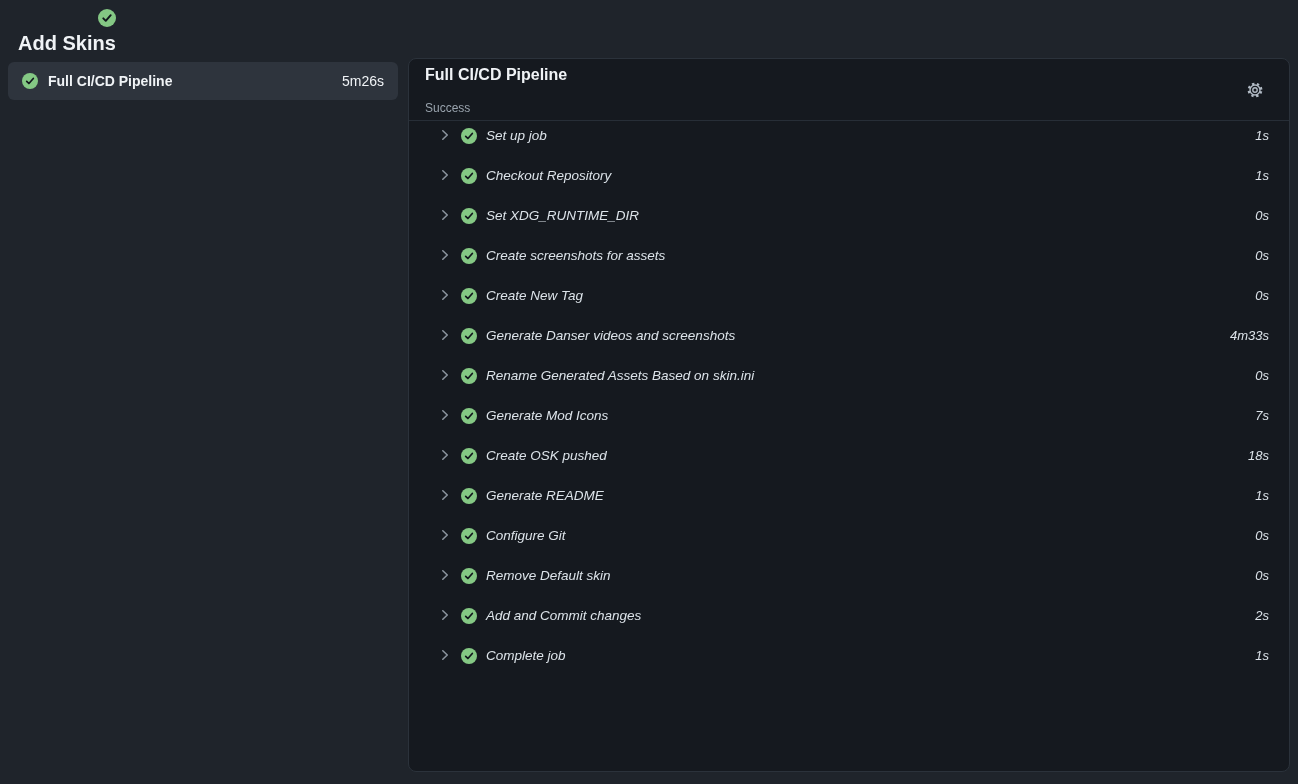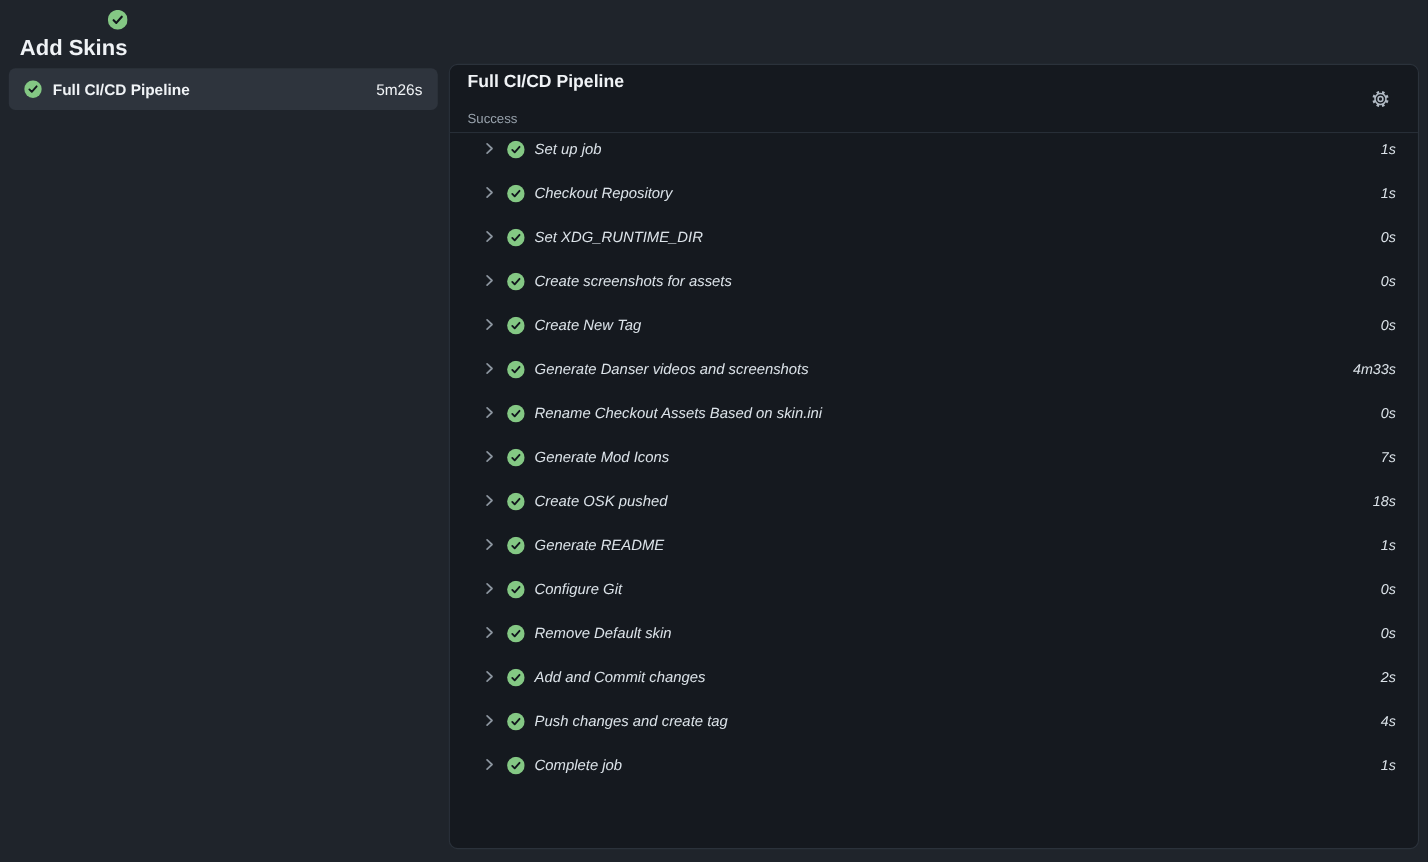--- a/index.html
+++ b/index.html
@@ -223,21 +223,21 @@
       <svg width="14" height="14" viewBox="0 0 16 16" aria-hidden="true" style="display:block">
         <path d="M5.5 3.2L10.6 8 5.5 12.8" fill="none" stroke="var(--icon-gray)" stroke-width="1.8" stroke-linecap="round" stroke-linejoin="round"></path>
       </svg>
     </span>
     <span class="check">
       <svg width="16" height="16" viewBox="0 0 16 16" aria-hidden="true" style="display:block">
         <circle cx="8" cy="8" r="8" style="fill:var(--success)"></circle>
         <path d="M4.7 8.3l2.2 2.2 4.4-5" fill="none" stroke="var(--check-stroke)" stroke-width="1.7" stroke-linecap="round" stroke-linejoin="round"></path>
       </svg>
     </span>
-    <span class="step-name">Rename Checkout Assets Based on skin.ini</span>
+    <span class="step-name">Rename Generated Assets Based on skin.ini</span>
     <span class="step-duration">0s</span>
   </div>
 
   <div class="step">
     <span class="chev">
       <svg width="14" height="14" viewBox="0 0 16 16" aria-hidden="true" style="display:block">
         <path d="M5.5 3.2L10.6 8 5.5 12.8" fill="none" stroke="var(--icon-gray)" stroke-width="1.8" stroke-linecap="round" stroke-linejoin="round"></path>
       </svg>
     </span>
     <span class="check">
@@ -323,35 +323,20 @@
     <span class="check">
       <svg width="16" height="16" viewBox="0 0 16 16" aria-hidden="true" style="display:block">
         <circle cx="8" cy="8" r="8" style="fill:var(--success)"></circle>
         <path d="M4.7 8.3l2.2 2.2 4.4-5" fill="none" stroke="var(--check-stroke)" stroke-width="1.7" stroke-linecap="round" stroke-linejoin="round"></path>
       </svg>
     </span>
     <span class="step-name">Add and Commit changes</span>
     <span class="step-duration">2s</span>
   </div>
 
-  <div class="step">
-    <span class="chev">
-      <svg width="14" height="14" viewBox="0 0 16 16" aria-hidden="true" style="display:block">
-        <path d="M5.5 3.2L10.6 8 5.5 12.8" fill="none" stroke="var(--icon-gray)" stroke-width="1.8" stroke-linecap="round" stroke-linejoin="round"></path>
-      </svg>
-    </span>
-    <span class="check">
-      <svg width="16" height="16" viewBox="0 0 16 16" aria-hidden="true" style="display:block">
-        <circle cx="8" cy="8" r="8" style="fill:var(--success)"></circle>
-        <path d="M4.7 8.3l2.2 2.2 4.4-5" fill="none" stroke="var(--check-stroke)" stroke-width="1.7" stroke-linecap="round" stroke-linejoin="round"></path>
-      </svg>
-    </span>
-    <span class="step-name">Push changes and create tag</span>
-    <span class="step-duration">4s</span>
-  </div>
 
   <div class="step">
     <span class="chev">
       <svg width="14" height="14" viewBox="0 0 16 16" aria-hidden="true" style="display:block">
         <path d="M5.5 3.2L10.6 8 5.5 12.8" fill="none" stroke="var(--icon-gray)" stroke-width="1.8" stroke-linecap="round" stroke-linejoin="round"></path>
       </svg>
     </span>
     <span class="check">
       <svg width="16" height="16" viewBox="0 0 16 16" aria-hidden="true" style="display:block">
         <circle cx="8" cy="8" r="8" style="fill:var(--success)"></circle>

